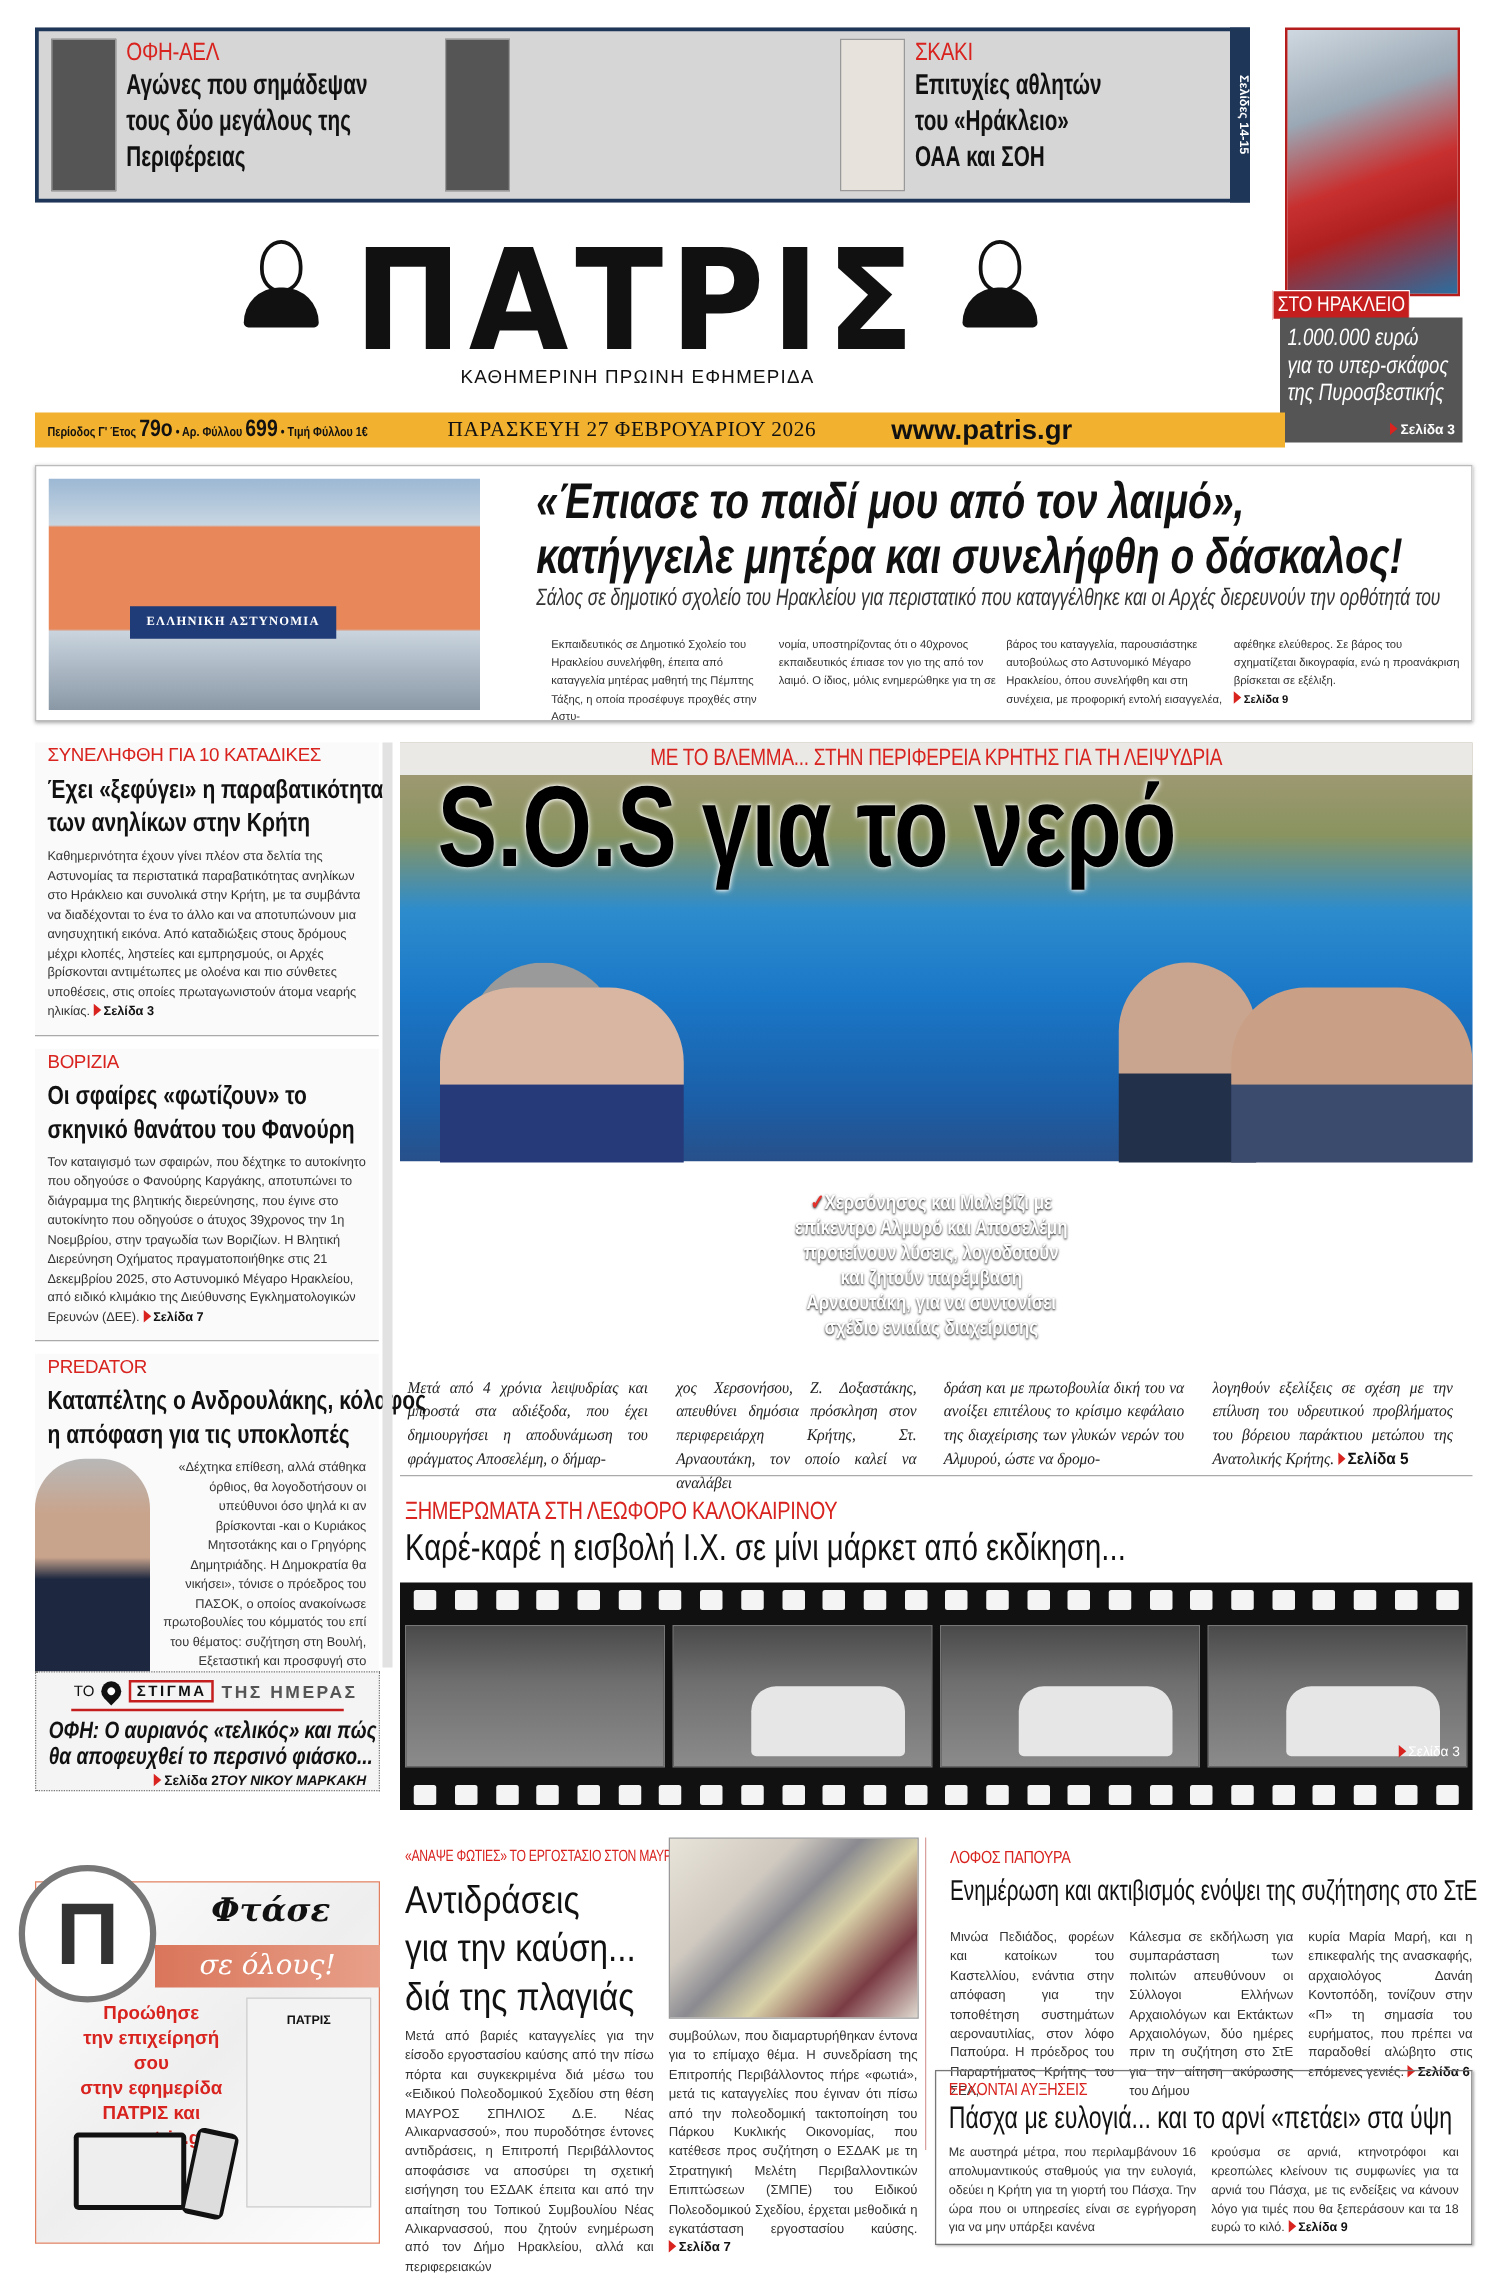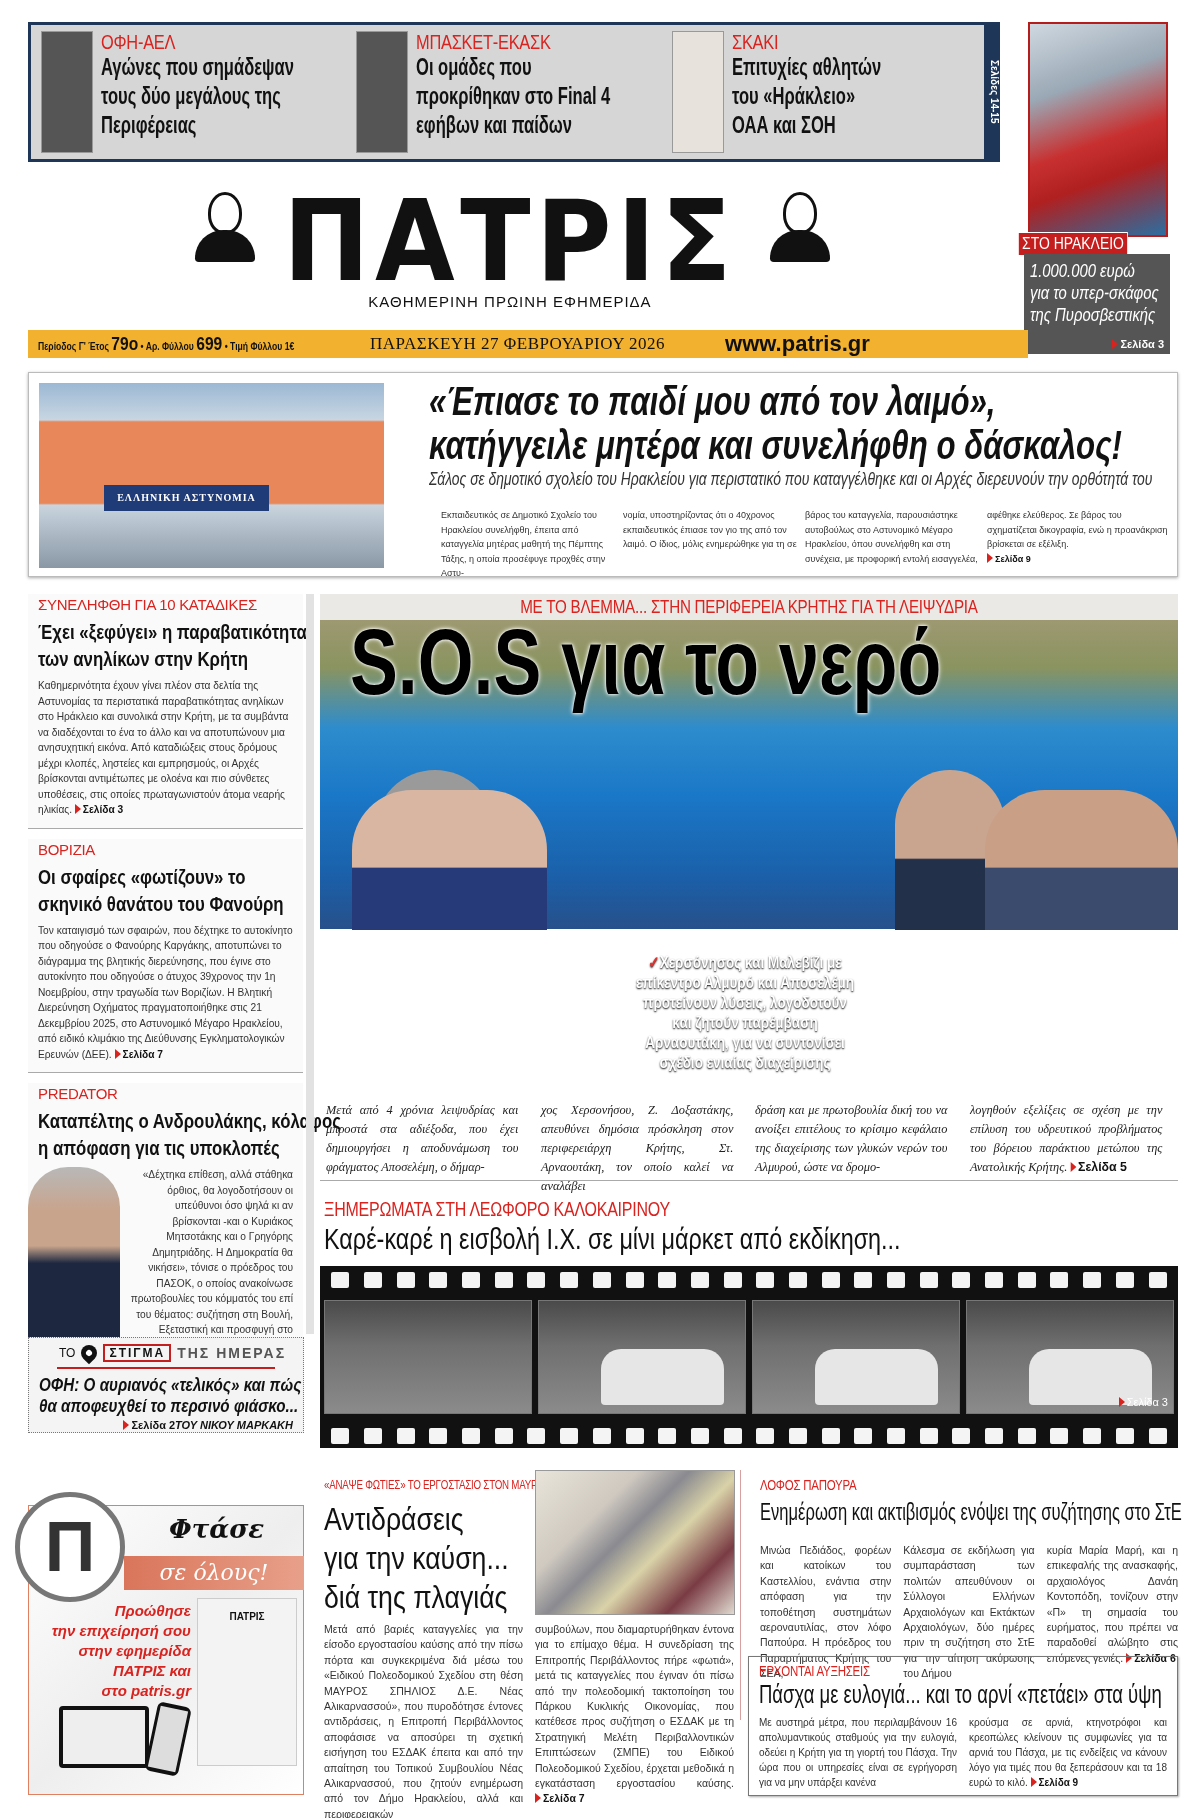--- a/index.html
+++ b/index.html
@@ -30,21 +30,21 @@
 #logo{font-size:112px;font-weight:bold;letter-spacing:6px;line-height:112px;font-family:"DejaVu Sans",sans-serif;transform:scaleX(.92)}
 #tagline{font-size:15px;font-weight:normal;letter-spacing:1px;margin-top:-4px}
 .portrait{position:absolute;top:192px;width:60px;height:76px}
 .portrait .head{width:34px;height:42px;border-radius:50% 50% 45% 45%;border:3px solid #111;margin:0 auto;background:#fff}
 .portrait .torso{width:60px;height:32px;background:#111;border-radius:30px 30px 4px 4px;margin-top:-4px}
 
 
 #info-bar{left:28px;top:330px;width:1000px;height:28px;background:#f2b12f;display:flex;align-items:center;padding-left:10px;font-size:10.5px}
 #info-bar .meta{font-weight:bold;transform:scaleX(.82);transform-origin:left;white-space:nowrap;width:280px}
 #info-bar .big{font-size:19px}
-#info-bar .date{font-family:"Liberation Serif",serif;font-size:17px;margin-left:52px;letter-spacing:.5px}
+#info-bar .date{font-family:"Liberation Serif",serif;font-size:17px;margin-left:40px;letter-spacing:.5px}
 #info-bar .web{font-weight:bold;font-size:22px;margin-left:60px}
 
 
 #lead{left:28px;top:372px;width:1150px;height:205px;border:1px solid #bbb;box-shadow:0 1px 3px #aaa}
 #lead .ph{position:absolute;left:10px;top:10px;width:345px;height:185px;background:linear-gradient(180deg,#9cb8d4 0%,#c8d6e2 20%,#e8875a 21%,#e8875a 65%,#c9d4de 66%,#8a98a6 100%)}
 #lead .ph .sign{position:absolute;left:65px;top:102px;width:165px;height:26px;background:#1f3b78;color:#fff;font-size:10px;text-align:center;line-height:26px;font-family:"Liberation Serif",serif;font-weight:bold;letter-spacing:1px}
 #lead h1{position:absolute;left:400px;top:6px;font-size:40px;line-height:44px;font-style:italic;font-weight:bold;transform:scaleX(.78);transform-origin:left;white-space:nowrap}
 #lead .sub{position:absolute;left:400px;top:95px;font-size:19px;font-style:italic;color:#333;transform:scaleX(.73);transform-origin:left;white-space:nowrap}
 #lead .cols{position:absolute;left:412px;top:135px;width:728px;display:flex;}
 #lead .cols p{flex:1;font-size:9px;line-height:14.5px;color:#333}
@@ -66,21 +66,21 @@
 #stigma .hmeras{color:#555;font-weight:bold;letter-spacing:2px;font-size:14px}
 #stigma .rule{height:2px;background:#c41e1e;margin:5px 18px}
 #stigma h3{font-size:19px;line-height:21px;font-style:italic;font-weight:bold;transform:scaleX(.8);transform-origin:left;white-space:nowrap}
 #stigma .foot{display:flex;justify-content:flex-end;font-size:11px;margin-top:3px}
 #stigma .author{font-style:italic;font-weight:bold}
 
 #promo{left:28px;top:1505px;width:276px;height:290px;border:1px solid #e08060;background:linear-gradient(135deg,#fff 0%,#eee 50%,#fff 100%)}
 #promo .pi{position:absolute;left:-14px;top:-14px;width:110px;height:110px;border-radius:50%;background:#fff;border:5px solid #777;display:flex;align-items:center;justify-content:center;font-size:70px;font-weight:bold;color:#333}
 #promo .script{position:absolute;left:140px;top:8px;font-size:26px;font-style:italic;font-family:"DejaVu Serif",serif;font-weight:bold}
 #promo .ribbon{position:absolute;left:95px;top:50px;width:180px;height:34px;background:linear-gradient(90deg,#d9755a,#e8a08a);color:#fff;font-style:italic;font-size:22px;text-align:center;line-height:34px;font-family:"DejaVu Serif",serif}
-#promo .cta{position:absolute;left:22px;top:95px;width:140px;text-align:right;color:#d8231f;font-style:italic;font-weight:bold;font-size:15px;line-height:20px}
+#promo .cta{position:absolute;left:22px;top:95px;width:140px;text-align:center;color:#d8231f;font-weight:bold;font-size:15px;line-height:20px}
 #promo .paper{position:absolute;left:168px;top:92px;width:100px;height:168px;background:#f3f3f3;border:1px solid #ccc}
 #promo .paper .mh{font-size:10px;font-weight:bold;text-align:center;margin-top:12px}
 #promo .tablet{position:absolute;left:30px;top:200px;width:90px;height:62px;background:#111;border-radius:4px;padding:4px}
 #promo .tablet div{width:100%;height:100%;background:#eee}
 #promo .phone{position:absolute;left:122px;top:198px;width:34px;height:70px;background:#111;border-radius:6px;transform:rotate(12deg);padding:4px 3px}
 #promo .phone div{width:100%;height:100%;background:#ddd}
 
 
 #feature{left:320px;top:594px;width:858px;height:335px;background:linear-gradient(180deg,#a89b7a 0%,#8a9460 22%,#2d8ccc 40%,#1a78c8 60%,#1b5fa8 85%,#27508a 100%)}
 #feature-kicker{left:320px;top:594px;width:858px;height:26px;background:rgba(240,240,240,.92);text-align:center;font-size:19px;line-height:26px}
@@ -139,28 +139,20 @@
       <div class="kicker">ΟΦΗ-ΑΕΛ</div>
       <div class="t-head">
         <div>Αγώνες που σημάδεψαν</div>
         <div>τους δύο μεγάλους της</div>
         <div>Περιφέρειας</div>
       </div>
     </div>
   </div>
   <div class="teaser">
     <div class="ph"></div>
-    <div>
-      <div class="kicker">ΜΠΑΣΚΕΤ-ΕΚΑΣΚ</div>
-      <div class="t-head">
-        <div>Οι ομάδες που</div>
-        <div>προκρίθηκαν στο Final 4</div>
-        <div>εφήβων και παίδων</div>
-      </div>
-    </div>
   </div>
   <div class="teaser">
     <div class="ph" style="background:#e7e2dc"></div>
     <div>
       <div class="kicker">ΣΚΑΚΙ</div>
       <div class="t-head">
         <div>Επιτυχίες αθλητών</div>
         <div>του «Ηράκλειο»</div>
         <div>ΟΑΑ και ΣΟΗ</div>
       </div>

